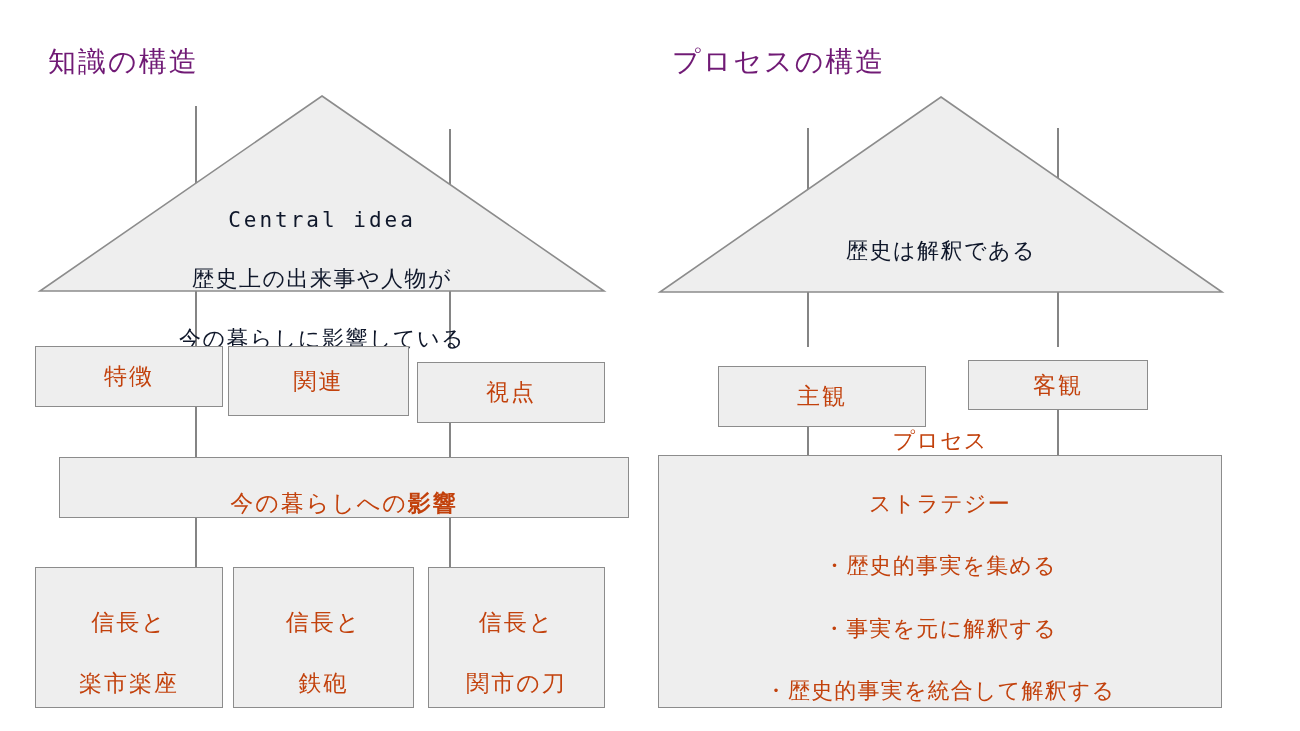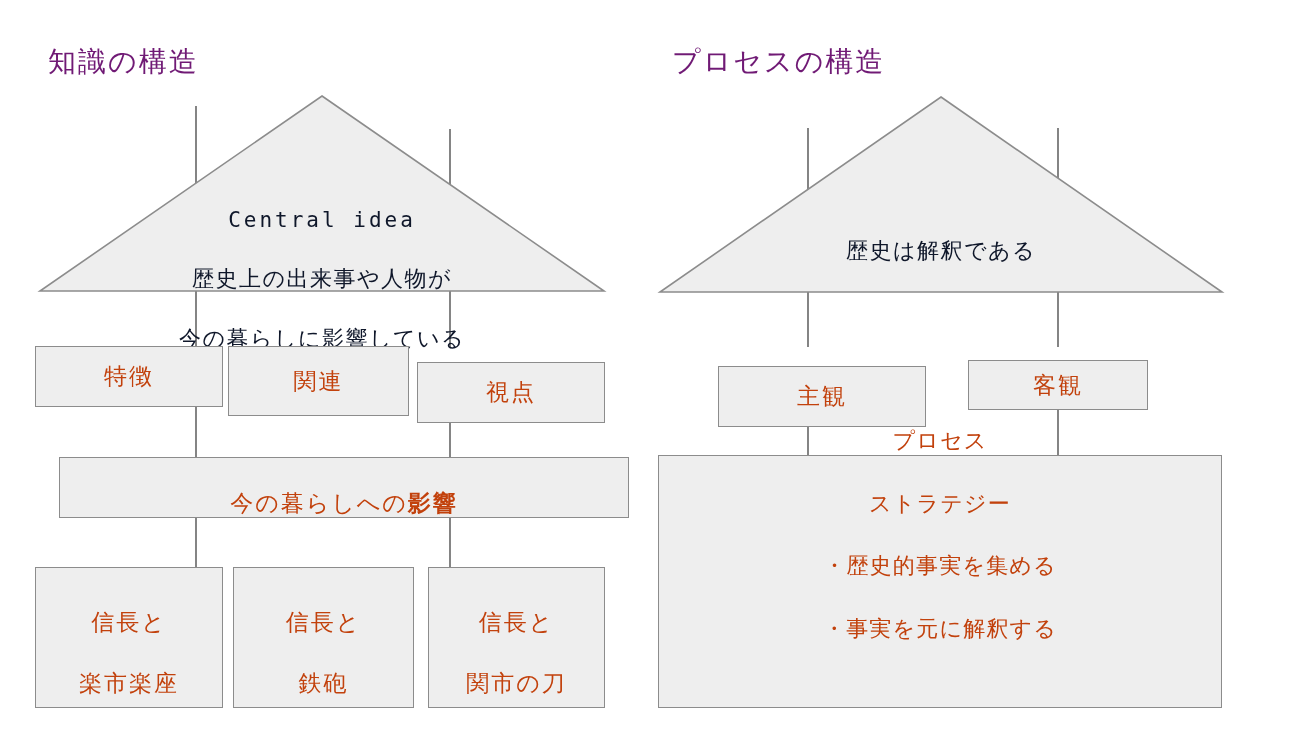--- a/index.html
+++ b/index.html
@@ -182,18 +182,18 @@
   <div class="node-box" style="left:968px; top:360px; width:180px; height:50px;">
     <span class="node-label">客観</span>
   </div>
 
   <div class="node-box" style="left:658px; top:455px; width:564px; height:253px;">
     <span class="body-text">
       <span>プロセス</span><br>
       <span>ストラテジー</span><br>
       <span>・歴史的事実を集める</span><br>
       <span>・事実を元に解釈する</span><br>
-      <br>
+      <span>・歴史的事実を統合して解釈する</span><br>
       
     </span>
   </div>
 
 </div>
 
 </body></html>

